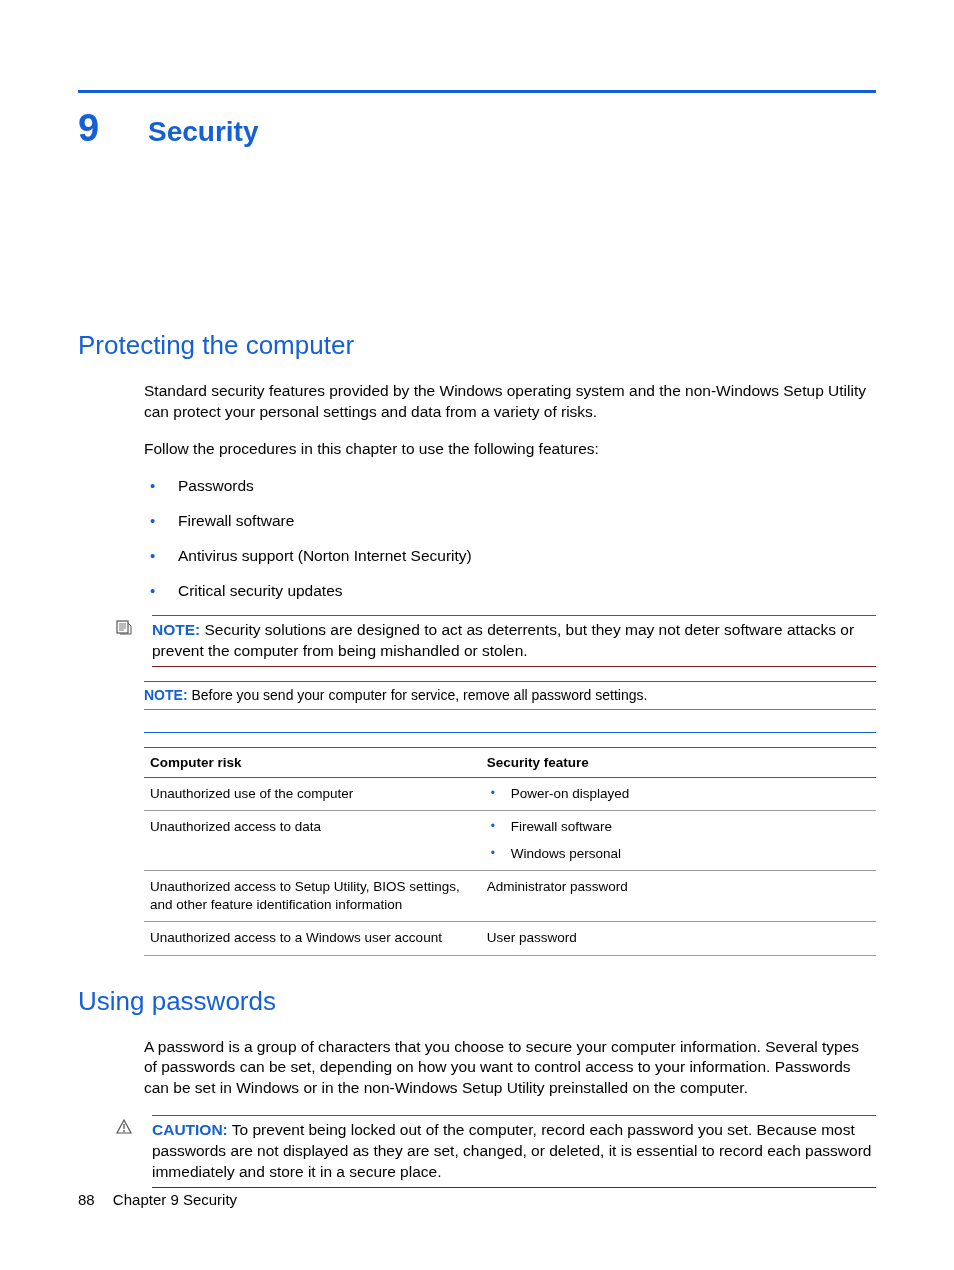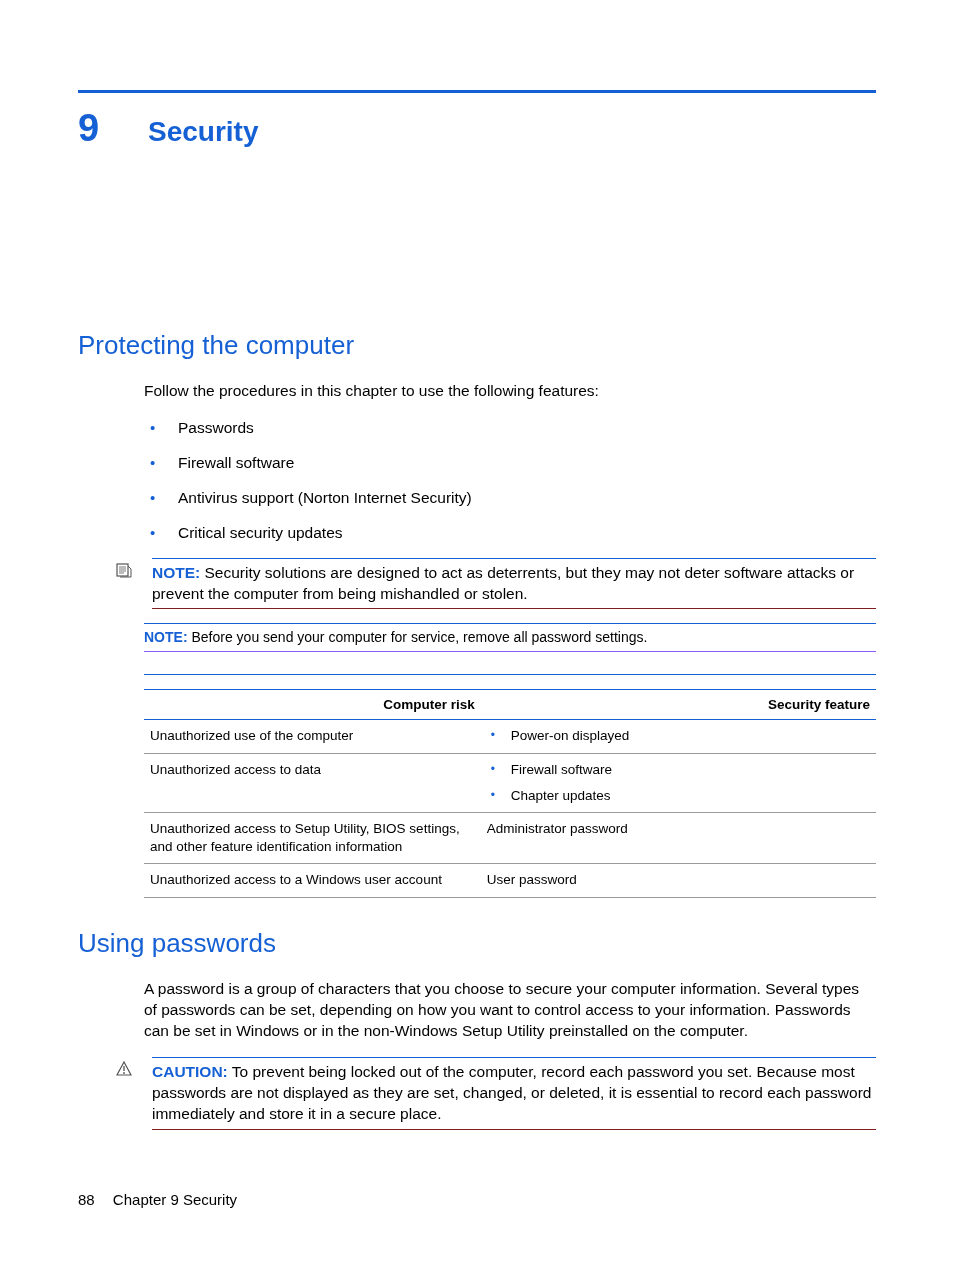--- a/index.html
+++ b/index.html
@@ -98,21 +98,21 @@
       margin-bottom: 22px;
     }
     table.risk-table {
       width: calc(100% - 66px);
       margin-left: 66px;
       border-collapse: collapse;
       font-size: 13.5px;
       margin-bottom: 30px;
     }
     table.risk-table th {
-      text-align: right;
+      text-align: left;
       font-weight: bold;
       border-top: 1px solid #1560d4;
       border-bottom: 1px solid #1560d4;
       padding: 7px 6px;
     }
     table.risk-table thead::before {
       content: "";
     }
     table.risk-table tbody tr {
       border-bottom: 1px solid #9a9a9a;
@@ -158,20 +158,21 @@
 
 <div class="chapter-rule"></div>
 <div class="chapter-heading">
   <span class="chapter-number">9</span>
   <span class="chapter-title">Security</span>
 </div>
 
 <h2 class="section">Protecting the computer</h2>
 
 <div class="body-indent">
+  <p class="body">Standard security features provided by the Windows operating system and the non-Windows Setup Utility can protect your personal settings and data from a variety of risks.</p>
   <p class="body">Follow the procedures in this chapter to use the following features:</p>
   <ul class="bullets">
     <li>Passwords</li>
     <li>Firewall software</li>
     <li>Antivirus support (Norton Internet Security)</li>
     <li>Critical security updates</li>
   </ul>
 </div>
 
 <div class="note-block">
@@ -210,21 +211,21 @@
         <ul class="cell-bullets">
           <li>Power-on displayed</li>
         </ul>
       </td>
     </tr>
     <tr>
       <td class="col-risk">Unauthorized access to data</td>
       <td>
         <ul class="cell-bullets">
           <li>Firewall software</li>
-          <li>Chapter updates</li>
+          <li>Windows personal</li>
         </ul>
       </td>
     </tr>
     <tr>
       <td class="col-risk">Unauthorized access to Setup Utility, BIOS settings, and other feature identification information</td>
       <td>Administrator password</td>
     </tr>
     <tr>
       <td class="col-risk">Unauthorized access to a Windows user account</td>
       <td>User password</td>

